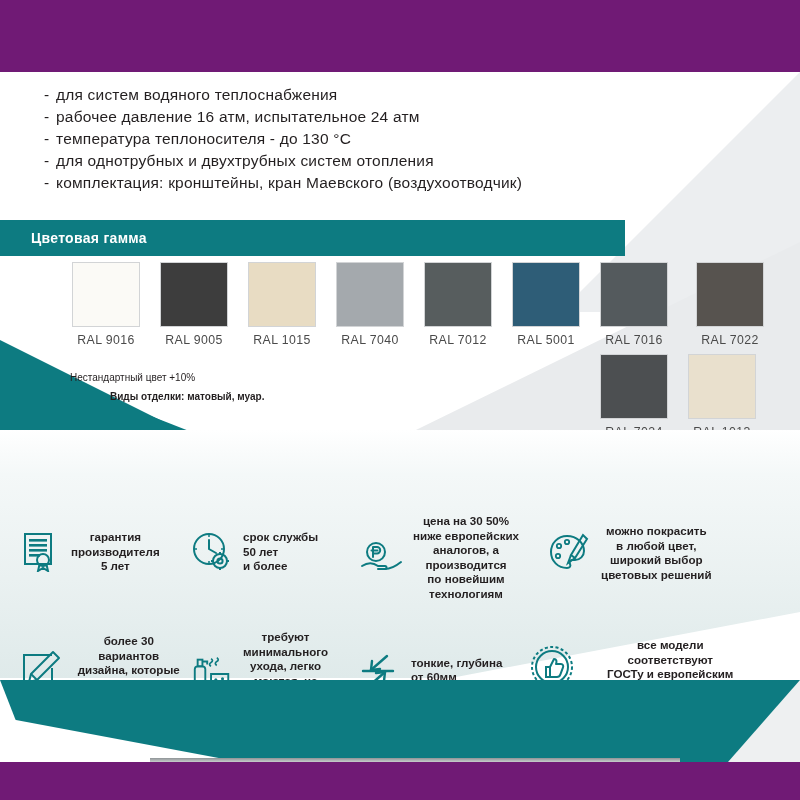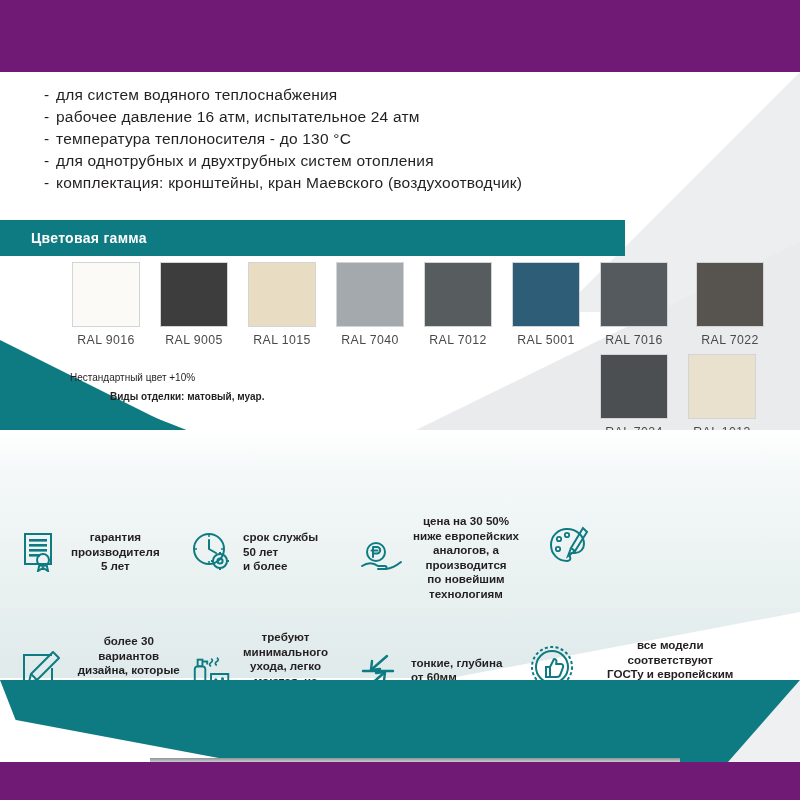--- a/index.html
+++ b/index.html
@@ -272,20 +272,24 @@
           <div class="ic">
             <svg width="42" height="40" viewBox="0 0 42 40">
     <path d="M18 3C9 3 2 10 2 19s7 16 16 16c3 0 4-2 3-4-1-2 0-4 2-4h3c5 0 9-4 9-9 0-8-7-15-17-15z" fill="none" stroke="#0d7b81" stroke-width="2"></path>
     <circle cx="10" cy="13" r="2.2" fill="none" stroke="#0d7b81" stroke-width="1.8"></circle>
     <circle cx="9" cy="23" r="2.2" fill="none" stroke="#0d7b81" stroke-width="1.8"></circle>
     <circle cx="18" cy="9" r="2.2" fill="none" stroke="#0d7b81" stroke-width="1.8"></circle>
     <path d="M34 2 L22 22 L26 25 L38 6z" fill="none" stroke="#0d7b81" stroke-width="2"></path>
     <path d="M22 22 L19 30 L26 25" fill="none" stroke="#0d7b81" stroke-width="2"></path>
   </svg>
           </div>
+          <div class="tx center">можно покрасить
+в любой цвет,
+широкий выбор
+цветовых решений</div>
         </div>
         <div class="feat" style="left: 18px; top: 182px; width: 180px;">
           <div class="ic">
             <svg width="42" height="40" viewBox="0 0 42 40">
     <path d="M33 5 H5 v30 h28 V18" fill="none" stroke="#0d7b81" stroke-width="2"></path>
     <path d="M34 2 L40 8 L18 30 L10 32 L12 24z" fill="none" stroke="#0d7b81" stroke-width="2" stroke-linejoin="round"></path>
     <path d="M12 24 L18 30" fill="none" stroke="#0d7b81" stroke-width="2"></path>
   </svg>
           </div>
           <div class="tx center">более 30

